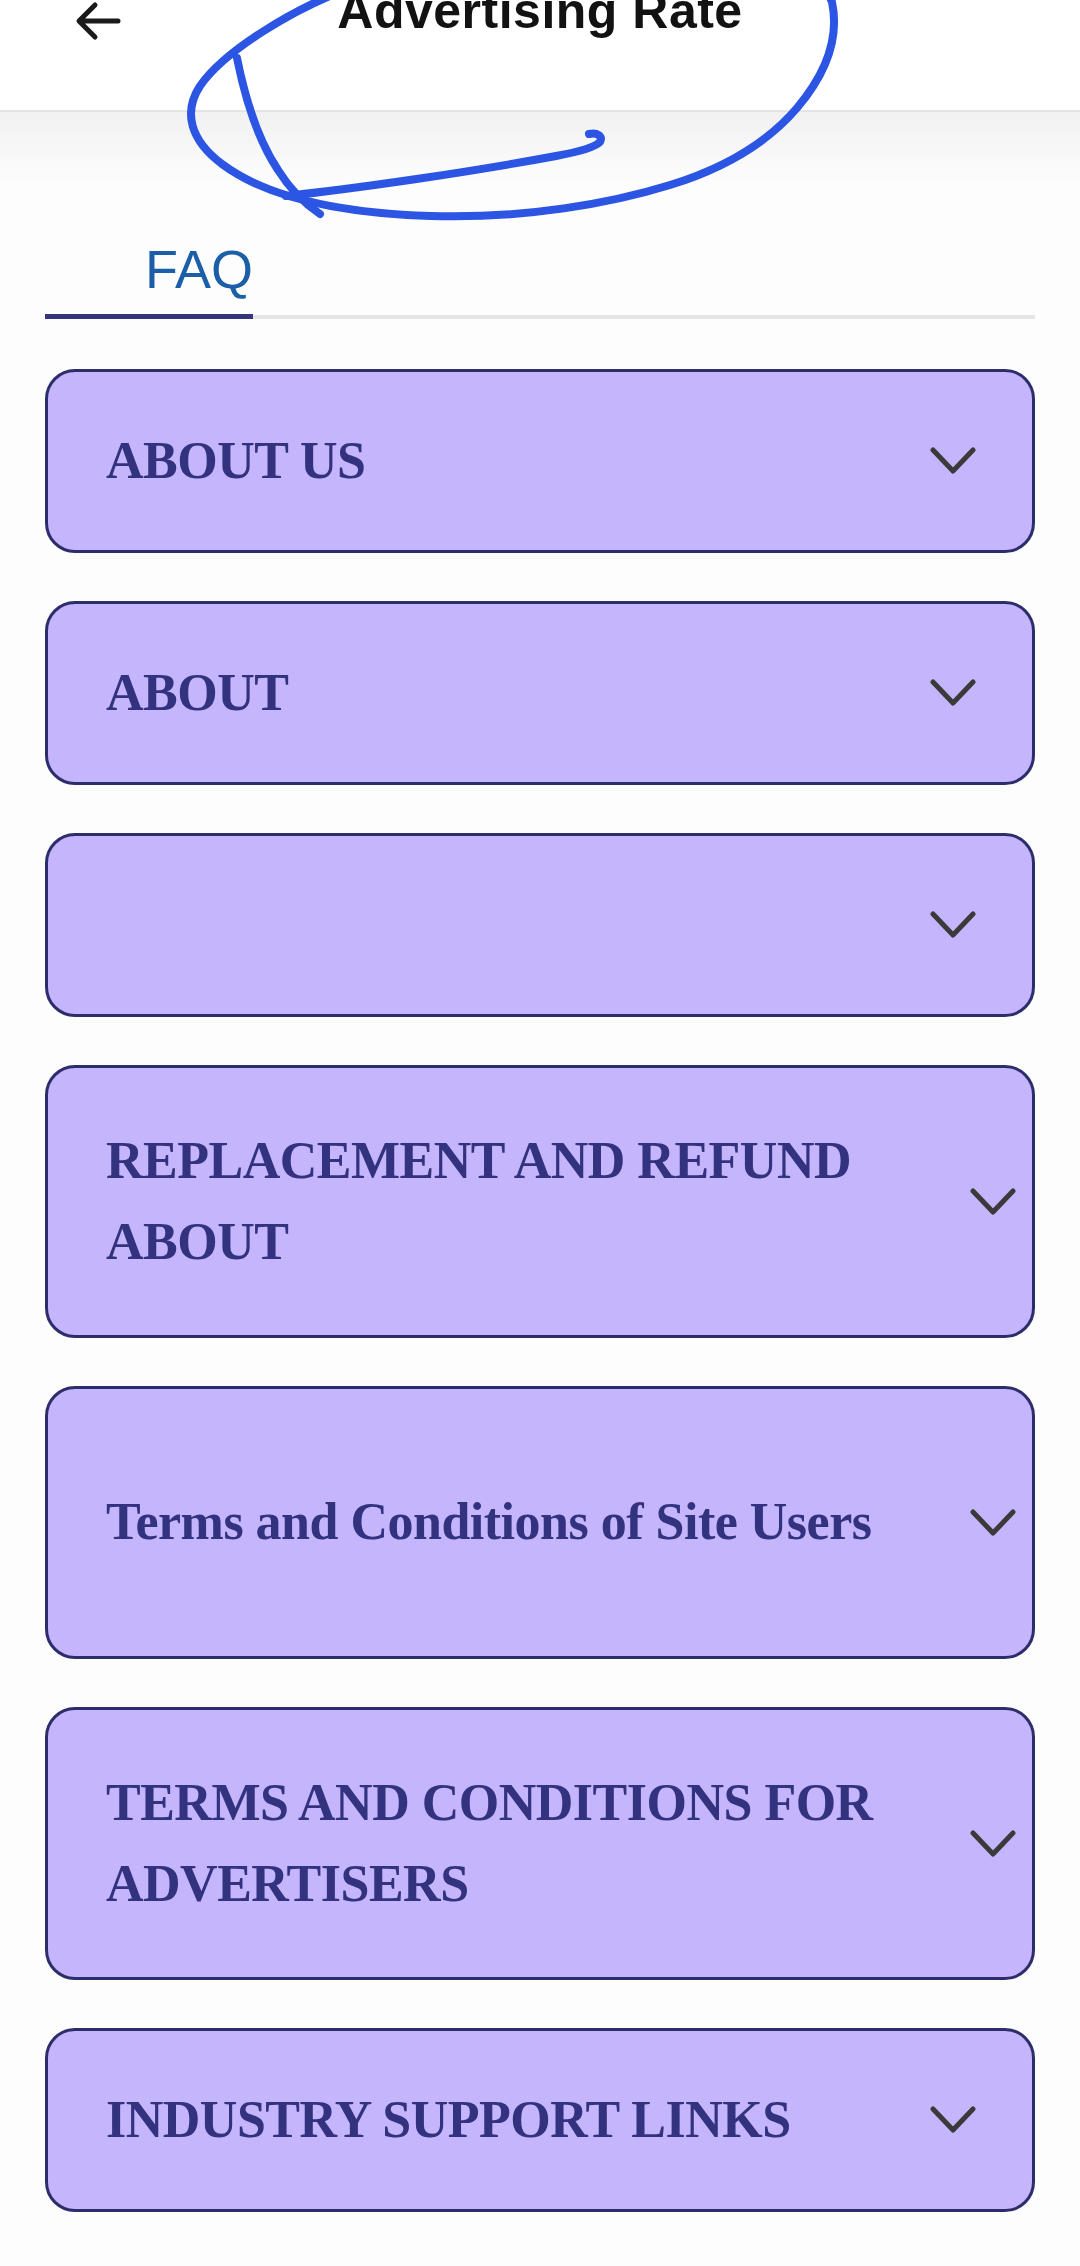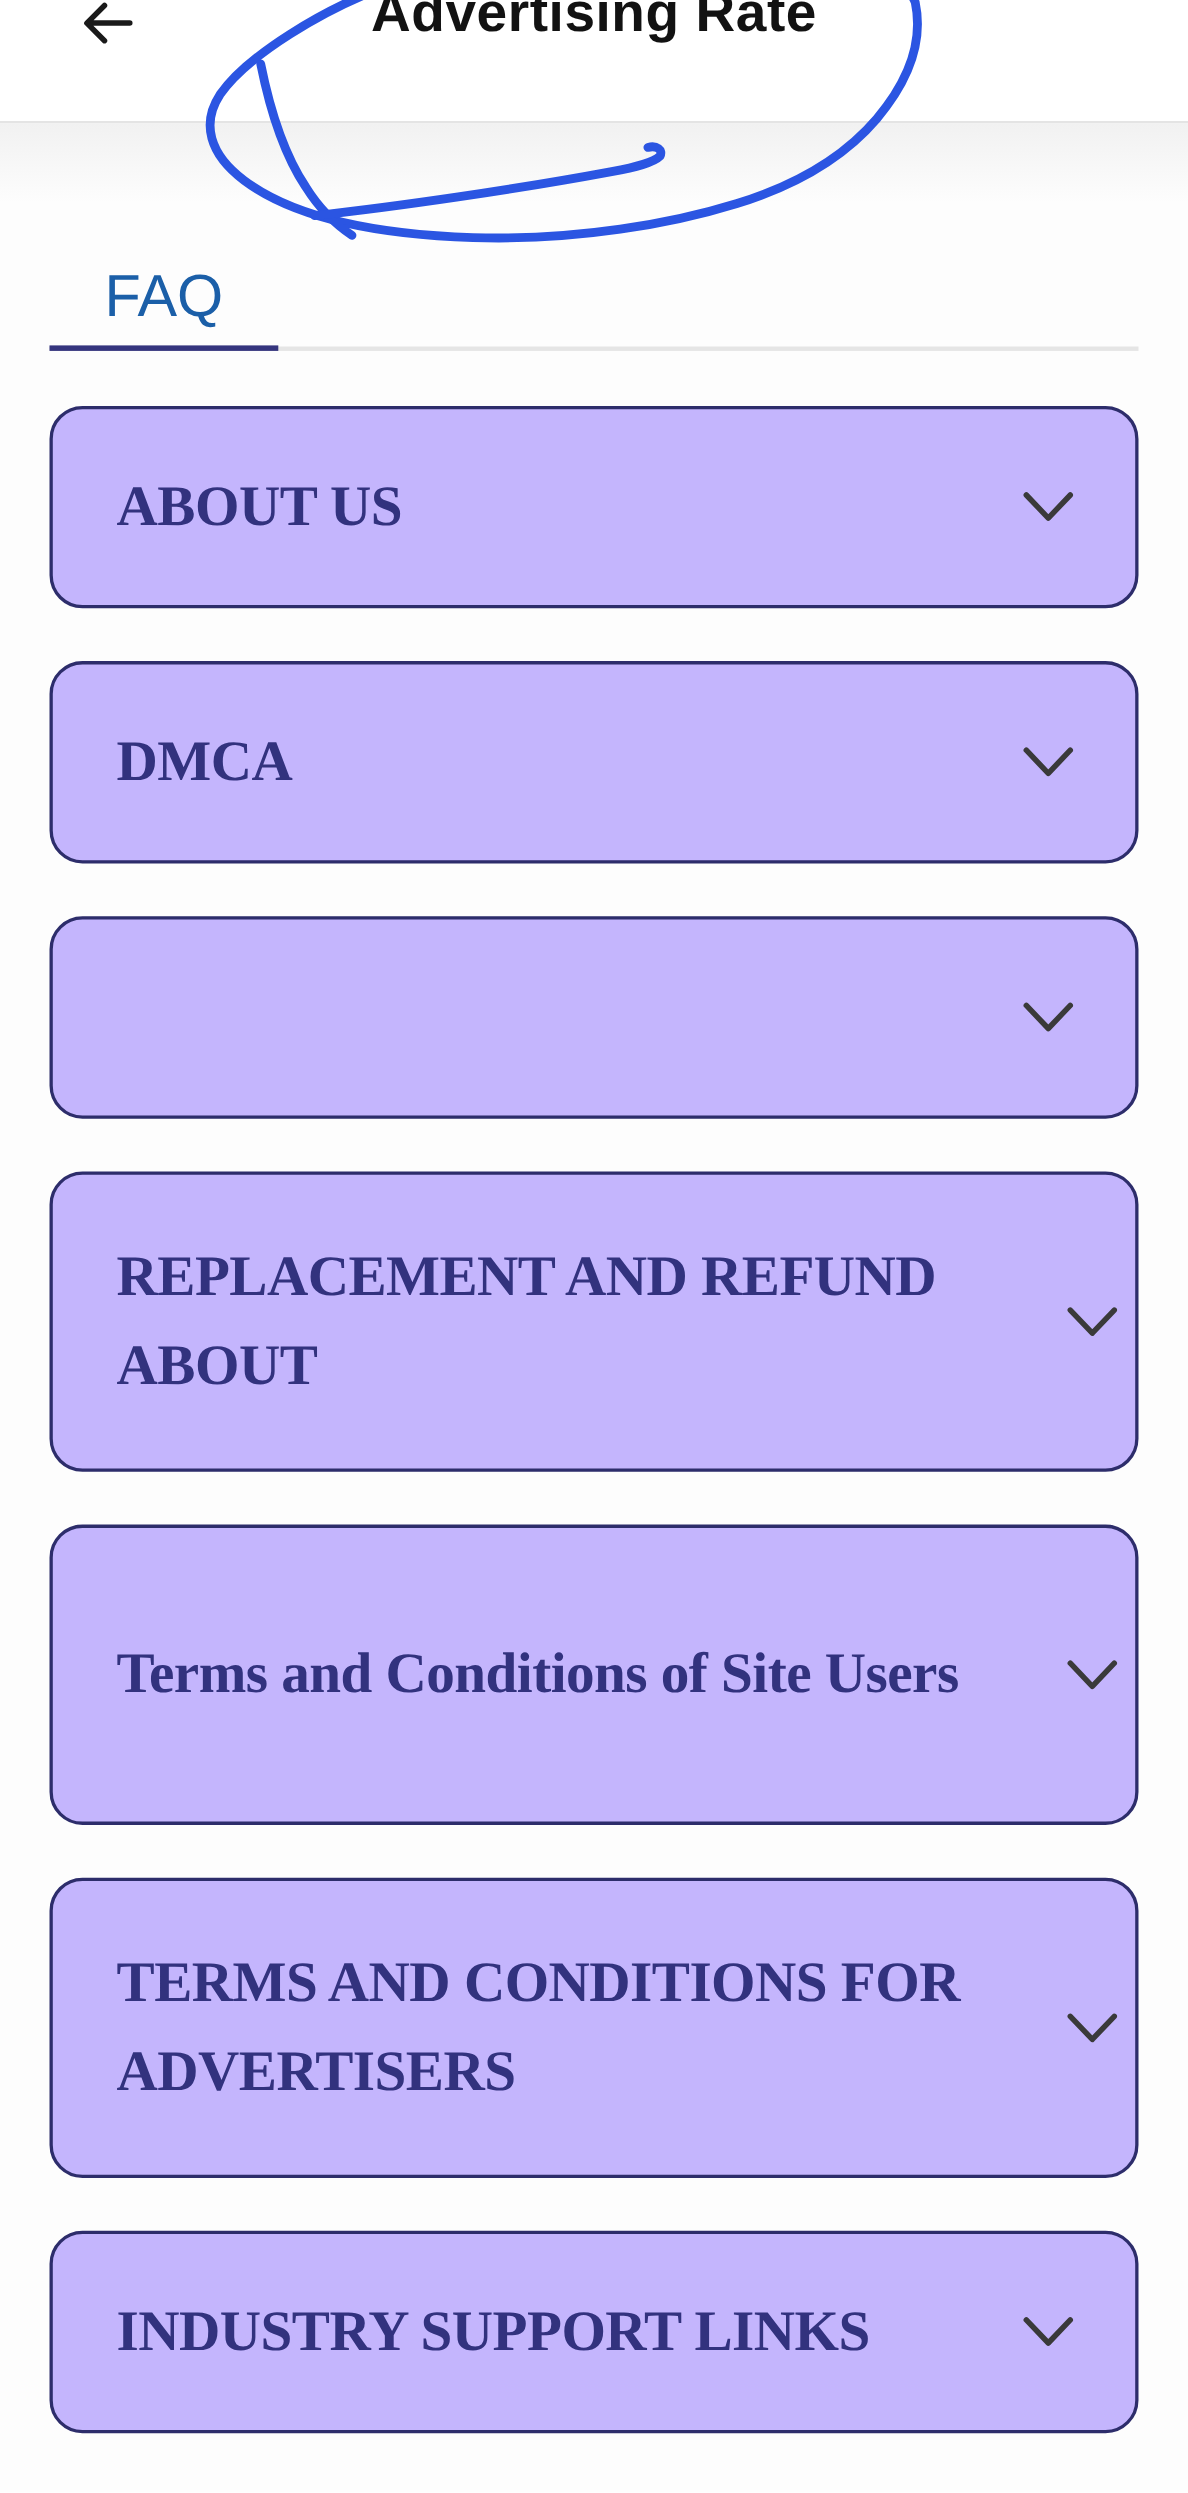--- a/index.html
+++ b/index.html
@@ -43,21 +43,21 @@
   }
   
   .tabbar{
     display:flex;
     margin:58px 45px 0;
     border-bottom:4px solid #E5E5E5;
     position:relative;z-index:1;
   }
   .tab{
     min-width:208px;
-    text-align:center;
+    text-align:right;
     padding-bottom:18px;
     margin-bottom:-4px;
     border-bottom:5px solid #35357E;
     font-size:54px;font-weight:500;line-height:1.0;
     color:#1B5FA8;
     cursor:pointer;
   }
   
   .cards{margin:50px 45px 0;}
   .card{
@@ -122,21 +122,21 @@
   <div class="cards">
 
     <div class="card">
       <div class="card-title">ABOUT US</div>
       <svg class="chev" viewBox="0 0 46 28">
           <path d="M3 3 L23 24 L43 3" fill="none" stroke="#3A3A3A" stroke-width="5" stroke-linecap="round" stroke-linejoin="round"></path>
         </svg>
     </div>
 
     <div class="card">
-      <div class="card-title">DMCA</div>
+      <div class="card-title">ABOUT</div>
       <svg class="chev" viewBox="0 0 46 28">
           <path d="M3 3 L23 24 L43 3" fill="none" stroke="#3A3A3A" stroke-width="5" stroke-linecap="round" stroke-linejoin="round"></path>
         </svg>
     </div>
 
     <div class="card">
       <svg class="chev" viewBox="0 0 46 28">
           <path d="M3 3 L23 24 L43 3" fill="none" stroke="#3A3A3A" stroke-width="5" stroke-linecap="round" stroke-linejoin="round"></path>
         </svg>
     </div>

